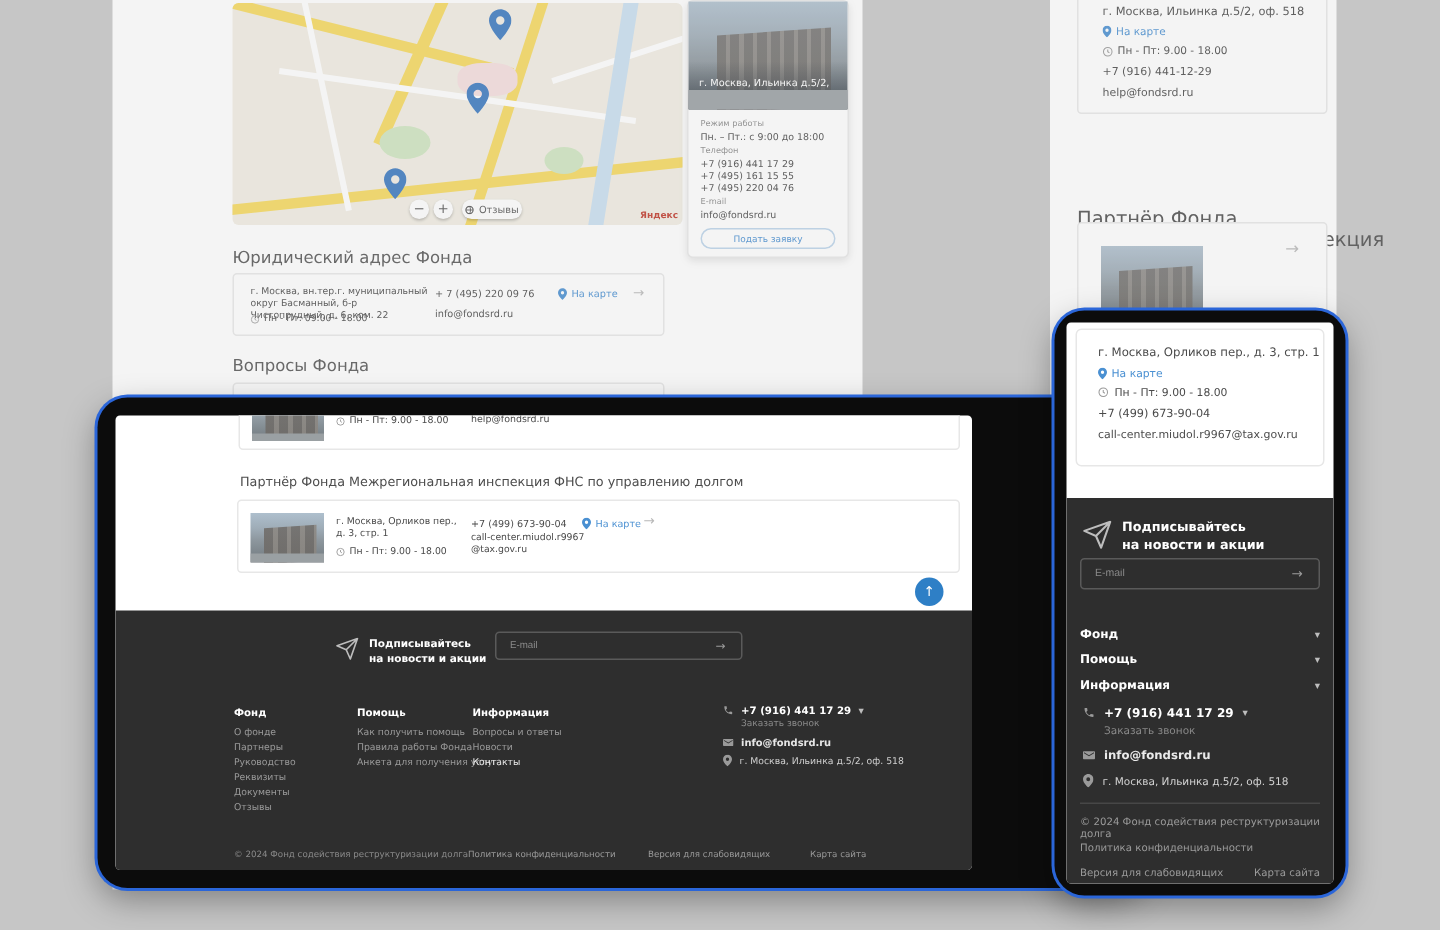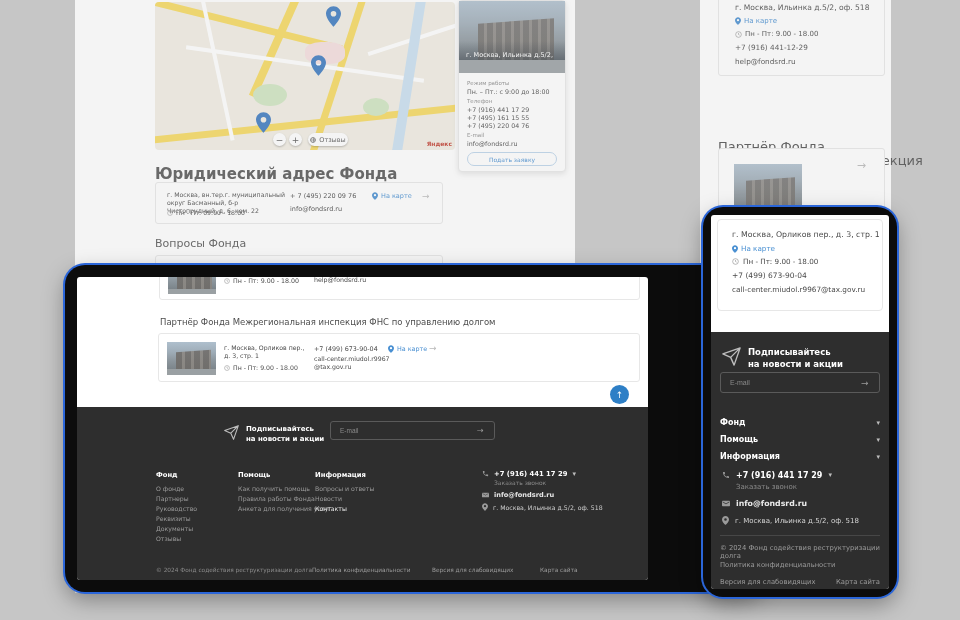--- a/index.html
+++ b/index.html
@@ -97,21 +97,21 @@
       <div class="abs txt" style="left:8px; top:87px; font-size:6.3px;">Пн. – Пт.: с 9:00 до 18:00</div>
       <div class="abs muted" style="left:8px; top:97px; font-size:5.5px;">Телефон</div>
       <div class="abs txt" style="left:8px; top:105px; font-size:6.3px;">+7 (916) 441 17 29</div>
       <div class="abs txt" style="left:8px; top:113px; font-size:6.3px;">+7 (495) 161 15 55</div>
       <div class="abs txt" style="left:8px; top:121px; font-size:6.3px;">+7 (495) 220 04 76</div>
       <div class="abs muted" style="left:8px; top:131px; font-size:5.5px;">E-mail</div>
       <div class="abs txt" style="left:8px; top:139px; font-size:6.3px;">info@fondsrd.ru</div>
       <div class="abs" style="left:8px; top:151px; width:90px; height:14px; border:1px solid #bcd4ea; border-radius:8px; color:#4a90d2; font-size:6px; display:flex; align-items:center; justify-content:center; cursor:pointer;">Подать заявку</div>
     </div>
 
-    <div class="abs h-gray" style="left:155px; top:165px; font-size:15px;font-weight:bold;">Юридический адрес Фонда</div>
+    <div class="abs h-gray" style="left:155px; top:165px; font-size:11px;">Юридический адрес Фонда</div>
     <div class="card" style="left:155px; top:182px; width:288px; height:42px;">
       <div class="abs txt" style="left:11px; top:8px; width:118px; font-size:6.2px; line-height:8px;">г. Москва, вн.тер.г. муниципальный округ Басманный, б-р Чистопрудный, д. 6, ком. 22</div>
       <div class="abs" style="left:11px; top:26px; display:flex; align-items:center; gap:3px;">
         <svg class="ic" width="6" height="6" viewBox="0 0 16 16">
             <circle cx="8" cy="8" r="6.5" fill="none" stroke="#9a9a9a" stroke-width="1.6"></circle>
             <path d="M8 4.5V8l2.5 1.5" fill="none" stroke="#9a9a9a" stroke-width="1.6"></path>
           </svg>
         <span class="txt" style="font-size:6.2px;">Пн - Пт: 09:00 - 18:00</span>
       </div>
       <div class="abs txt" style="left:134px; top:9px; font-size:6.5px;">+ 7 (495) 220 09 76</div>

